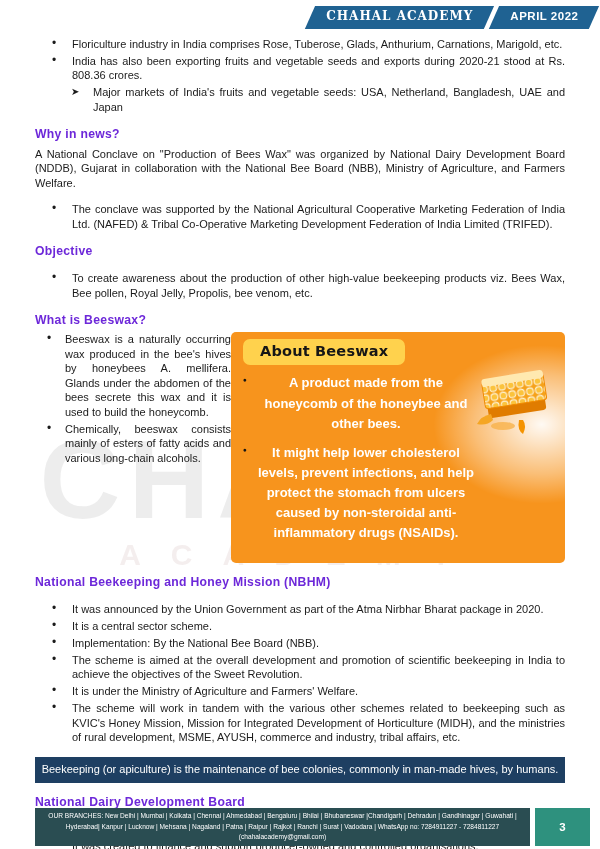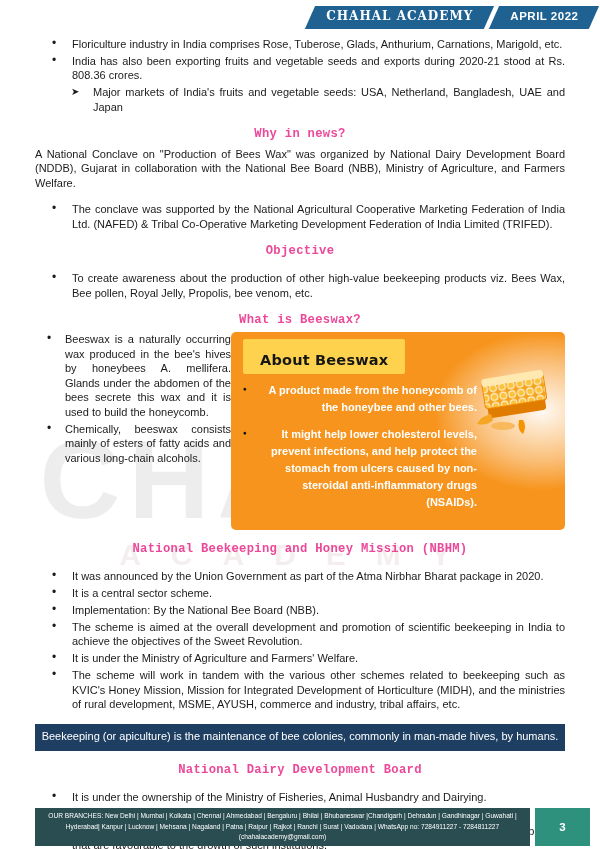--- a/index.html
+++ b/index.html
@@ -28,22 +28,22 @@
 
   
   ul.blist { list-style:none; margin:12px 0; padding:0; }
   ul.blist li { position:relative; padding-left:37px; margin-bottom:2.5px; text-align:justify; }
   ul.blist li::before { content:"•"; position:absolute; left:17px; top:-1px; font-size:12px; }
   li.subarrow { padding-left:58px !important; }
   li.subarrow::before { content:"" !important; }
   .arrow-ico { position:absolute; left:36px; top:0; font-size:10px; }
 
   .h {
-    font-family:Liberation Mono, monospace; font-weight:bold; font-size:12.2px;
-    letter-spacing:0.3px; margin:11px 0 4px; color:#ec4899;text-align:center;
+    font-family:Liberation Sans, sans-serif; font-weight:bold; font-size:12.2px;
+    letter-spacing:0.3px; margin:11px 0 4px; color:#6d28d9;
   }
   p.body { text-align:justify; margin:4px 0; }
 
   .section-green {
     margin:16px 0 2px; background:#dcead7; text-align:center;
     font-family:"DejaVu Serif", serif; font-weight:bold; font-size:13.2px;
     letter-spacing:0.4px; padding:4px 0 5px; color:#111;
   }
 
   
@@ -53,29 +53,29 @@
   .col-left ul.blist li::before { left:12px; }
 
   .infobox {
     flex:1; position:relative; min-height:112px; border-radius:5px;
     padding:7px 10px 10px 12px;
     background:
       radial-gradient(150px 110px at 93% 40%, rgba(255,255,255,0.95), rgba(255,255,255,0.40) 45%, rgba(255,255,255,0) 72%),
       #f7941d;
   }
   .ribbon {
-    display:inline-block; background:#ffd24d; border-radius:2px;
-    padding:12px 17px 4px; font-family:"DejaVu Sans", sans-serif;
+    display:inline-block; background:#ffd24d; border-radius:7px;
+    padding:3px 17px 4px; font-family:"DejaVu Sans", sans-serif;
     font-weight:bold; font-size:14.5px; color:#161616; letter-spacing:0.2px;
   }
   .infobox ul { list-style:none; margin:8px 0 0; padding:0; }
   .infobox li {
-    position:relative; color:#ffffff; font-weight:bold; font-size:11px;
+    position:relative; color:#ffffff; font-weight:bold; font-size:13px;
     line-height:1.55; padding-left:12px; padding-right:78px; margin-bottom:9px;
-    text-align:right;
+    text-align:center;
   }
   .infobox li::before { content:"●"; position:absolute; left:0; top:2px; font-size:6.5px; color:#161616; }
   .honeycomb { position:absolute; right:4px; top:30px; width:88px; height:82px; }
 
   
   .teal-bar {
     margin-top:14px; background:#187f8b; color:#fff; text-align:center;
     font-family:"DejaVu Serif", serif; font-weight:bold; font-size:12px;
     letter-spacing:0.4px; padding:3px 0 4px;
   }

